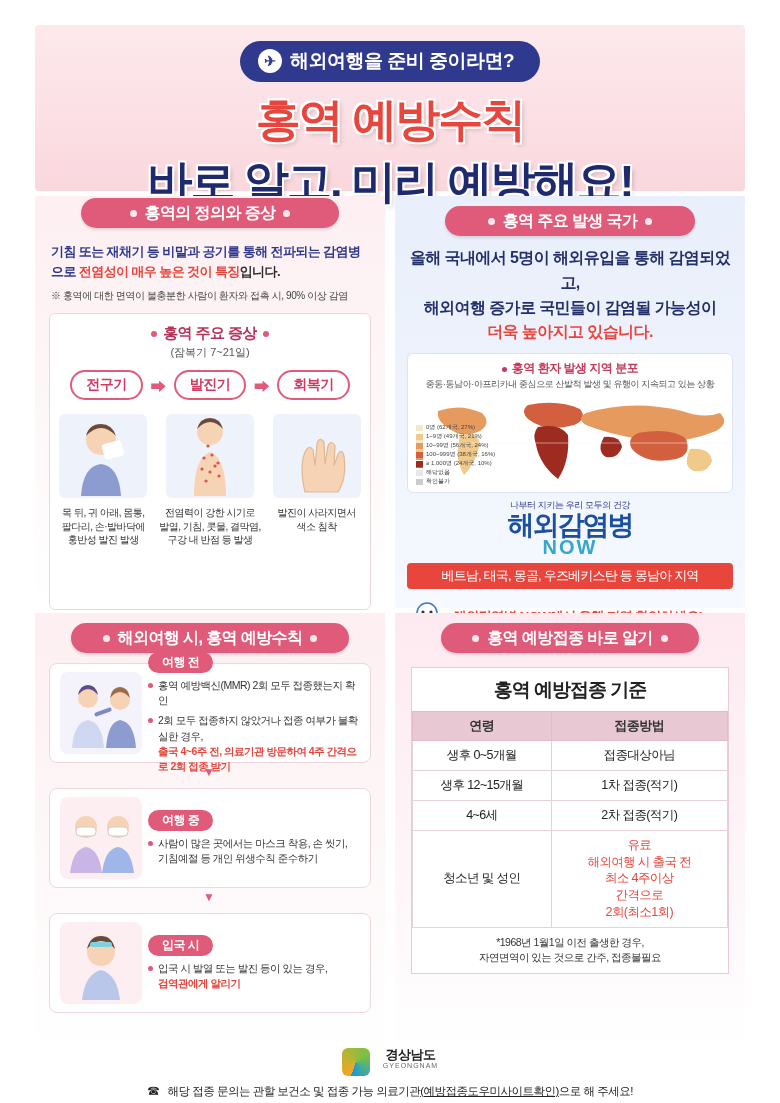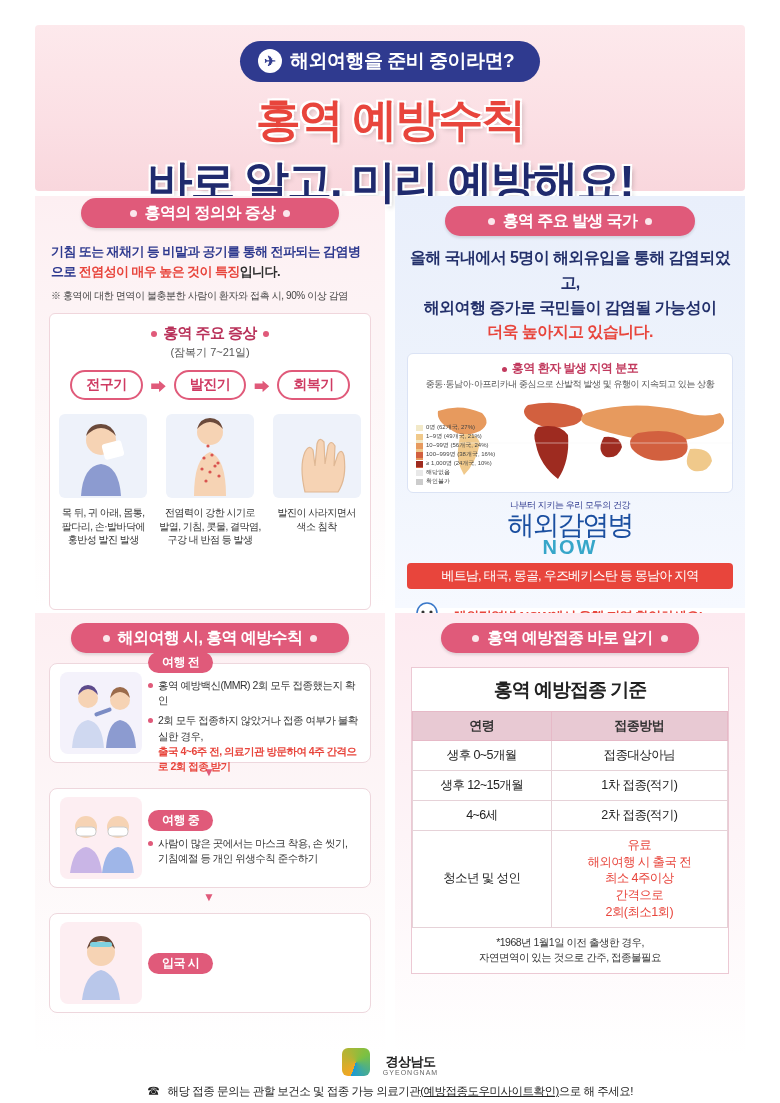--- a/index.html
+++ b/index.html
@@ -91,21 +91,21 @@
   #panelB .panel-title { width:250px; margin-top:10px; background:#e05a7a;}
   .b-lead { margin:10px 14px 0 14px; font-size:16px; line-height:1.55; text-align:center; letter-spacing:-0.6px; color:#23306b; font-weight:bold;}
   .b-lead .em { color:#e8453c; }
   .map-card { margin:8px 12px 0 12px; background:#fff; border-radius:6px; border:1px solid #dbe3f5; height:140px; position:relative; overflow:hidden;}
   .map-title { text-align:center; font-size:12px; font-weight:bold; color:#c23a5e; margin-top:6px; letter-spacing:-0.5px;}
   .map-sub { text-align:center; font-size:9px; color:#555; margin-top:1px; letter-spacing:-0.4px;}
   .legend { position:absolute; left:8px; bottom:6px; font-size:6px; line-height:1.5; color:#444;}
   .legend i { display:inline-block; width:7px; height:6px; margin-right:3px; vertical-align:middle;}
   .now-logo { text-align:center; margin-top:6px;}
   .now-top { font-size:9px; color:#2f3a8f; letter-spacing:-0.4px;}
-  .now-main { font-size:27px; font-weight:normal; color:#1b4fa0; letter-spacing:-2px; line-height:1; }
+  .now-main { font-size:27px; font-weight:bold; color:#1b4fa0; letter-spacing:-2px; line-height:1; }
   .now-sub { font-size:20px; font-weight:bold; color:#36a6c9; letter-spacing:2px; line-height:1; margin-top:-2px;}
   .region-bar {
     margin:6px 12px 0 12px; background:#e8453c; color:#fff; border-radius:4px;
     font-size:13px; font-weight:normal; text-align:center; padding:4px 0; letter-spacing:-0.8px;
   }
   .cta { margin:8px 12px 0 12px; display:flex; align-items:center; gap:6px;}
   .cta-text { font-size:13.5px; font-weight:bold; color:#e8453c; letter-spacing:-0.8px;}
 
   
   #panelC {
@@ -131,21 +131,21 @@
   .tbl-wrap { margin:14px 16px 0 16px; background:#fff; border:1px solid #ecc9d4; }
   .tbl-head { text-align:center; font-size:19px; font-weight:bold; color:#222; padding:9px 0 8px; letter-spacing:-1px;}
   table { width:100%; border-collapse:collapse; }
   th { background:#e8c9d3; color:#333; font-size:13px; font-weight:bold; padding:5px 0; border:1px solid #e6b9c7; letter-spacing:-0.5px;}
   td { border:1px solid #e6d2d8; text-align:center; font-size:12.5px; padding:6px 2px; letter-spacing:-0.6px; color:#222; line-height:1.35;margin-left:19px;}
   td.blue { color:#2f3a8f; }
   .tbl-note { font-size:10.5px; text-align:center; color:#333; padding:7px 4px 8px; line-height:1.45; letter-spacing:-0.5px;}
 
   
   .logo-wrap { position:absolute; left:0; top:1048px; width:780px; text-align:center;}
-  .logo-in { display:inline-flex; align-items:flex-end; gap:13px;}
+  .logo-in { display:inline-flex; align-items:flex-start; gap:13px;}
   .logo-mark { width:28px; height:28px; border-radius:6px; background:conic-gradient(from 200deg,#f5a623,#7ac143 60%,#1b9ad6); }
   .logo-t1 { font-size:13px; font-weight:bold; color:#222; line-height:1.05; letter-spacing:-0.5px;}
   .logo-t2 { font-size:7px; color:#666; letter-spacing:1px;}
   .footnote {
     position:absolute; left:0; top:1082px; width:780px; text-align:center;
     font-size:11.5px; color:#222; letter-spacing:-0.5px;
   }
   .footnote .ul { text-decoration:underline; }
   .phone-ico { display:inline-block; margin-right:8px; font-size:13px;}
 </style>
@@ -366,20 +366,24 @@
         <svg width="86" height="86" viewBox="0 0 86 86">
           <rect x="2" y="2" width="82" height="82" rx="8" fill="#fdeef2"></rect>
           <circle cx="43" cy="32" r="14" fill="#f6d3b4"></circle>
           <path d="M29 29 q14 -16 28 0 q-3 -13 -14 -13 q-11 0 -14 13z" fill="#6b4a3b"></path>
           <rect x="32" y="22" width="22" height="5" rx="2.5" fill="#7fd1e0"></rect>
           <path d="M24 80 q3 -26 19 -30 q16 4 19 30z" fill="#b9c7ea"></path>
         </svg>
       </div>
       <div class="step-body">
         <span class="step-badge">입국 시</span>
+        <div class="bullet">
+          <span>입국 시 발열 또는 발진 등이 있는 경우,</span><br>
+          <span class="em">검역관에게 알리기</span>
+        </div>
       </div>
     </div>
   </div>
 
   <div class="panel" id="panelD">
     <div class="panel-title">
       <span class="dot"></span>
       <span>홍역 예방접종 바로 알기</span>
       <span class="dot"></span>
     </div>

